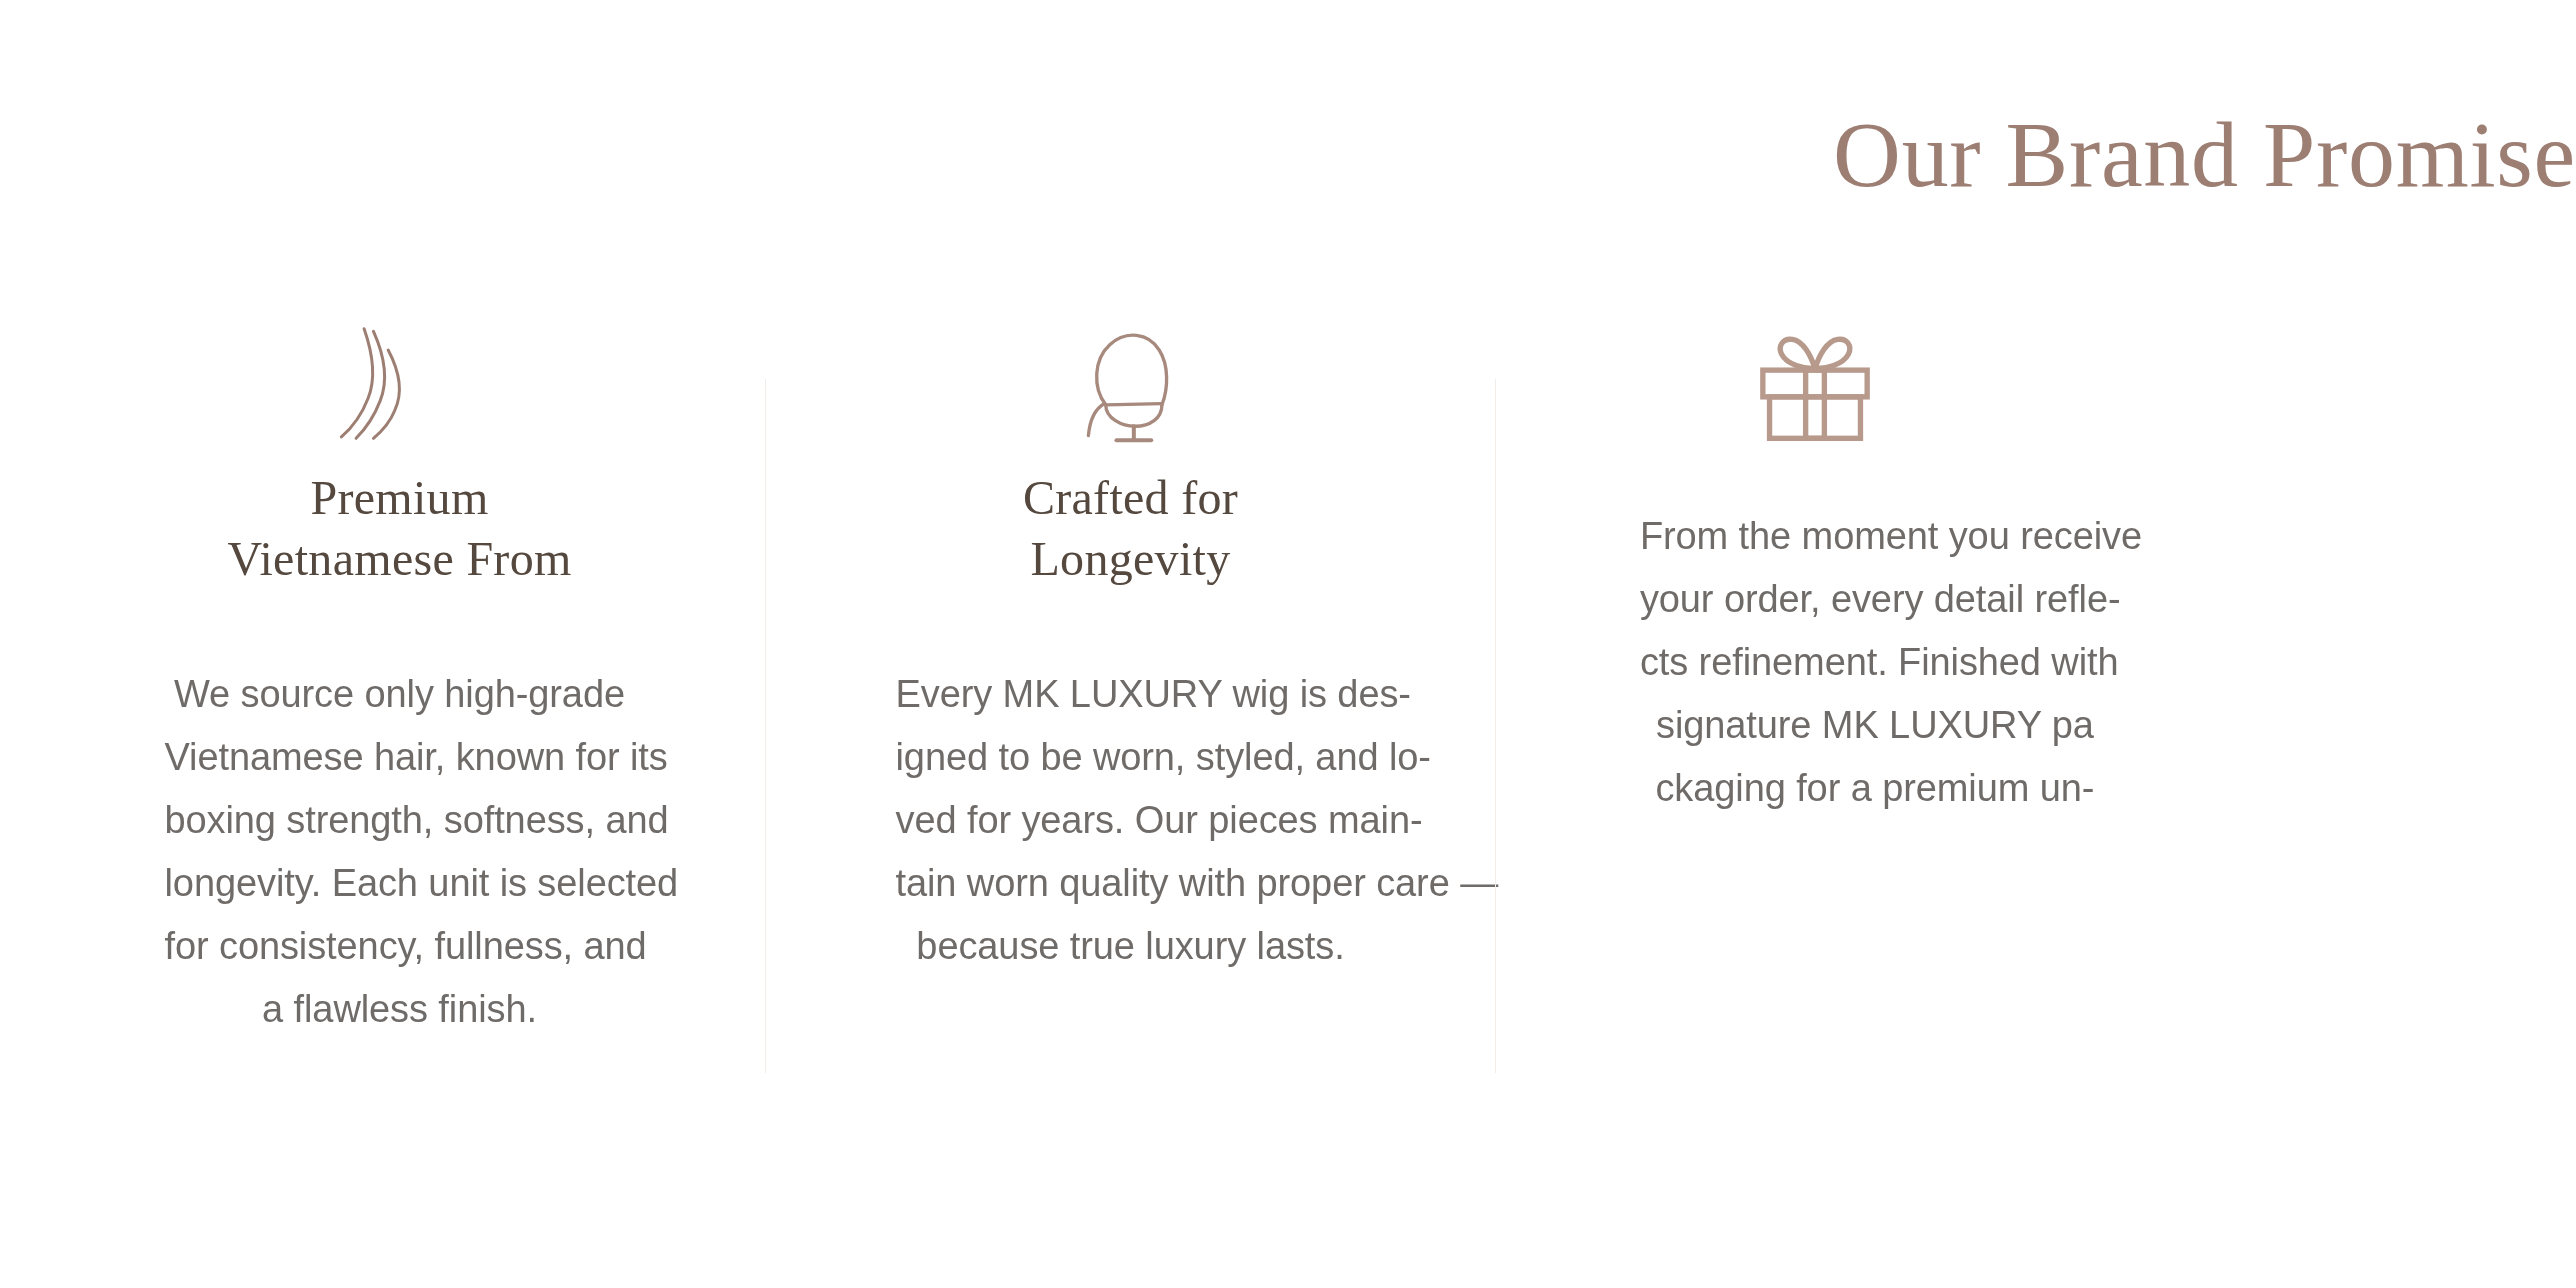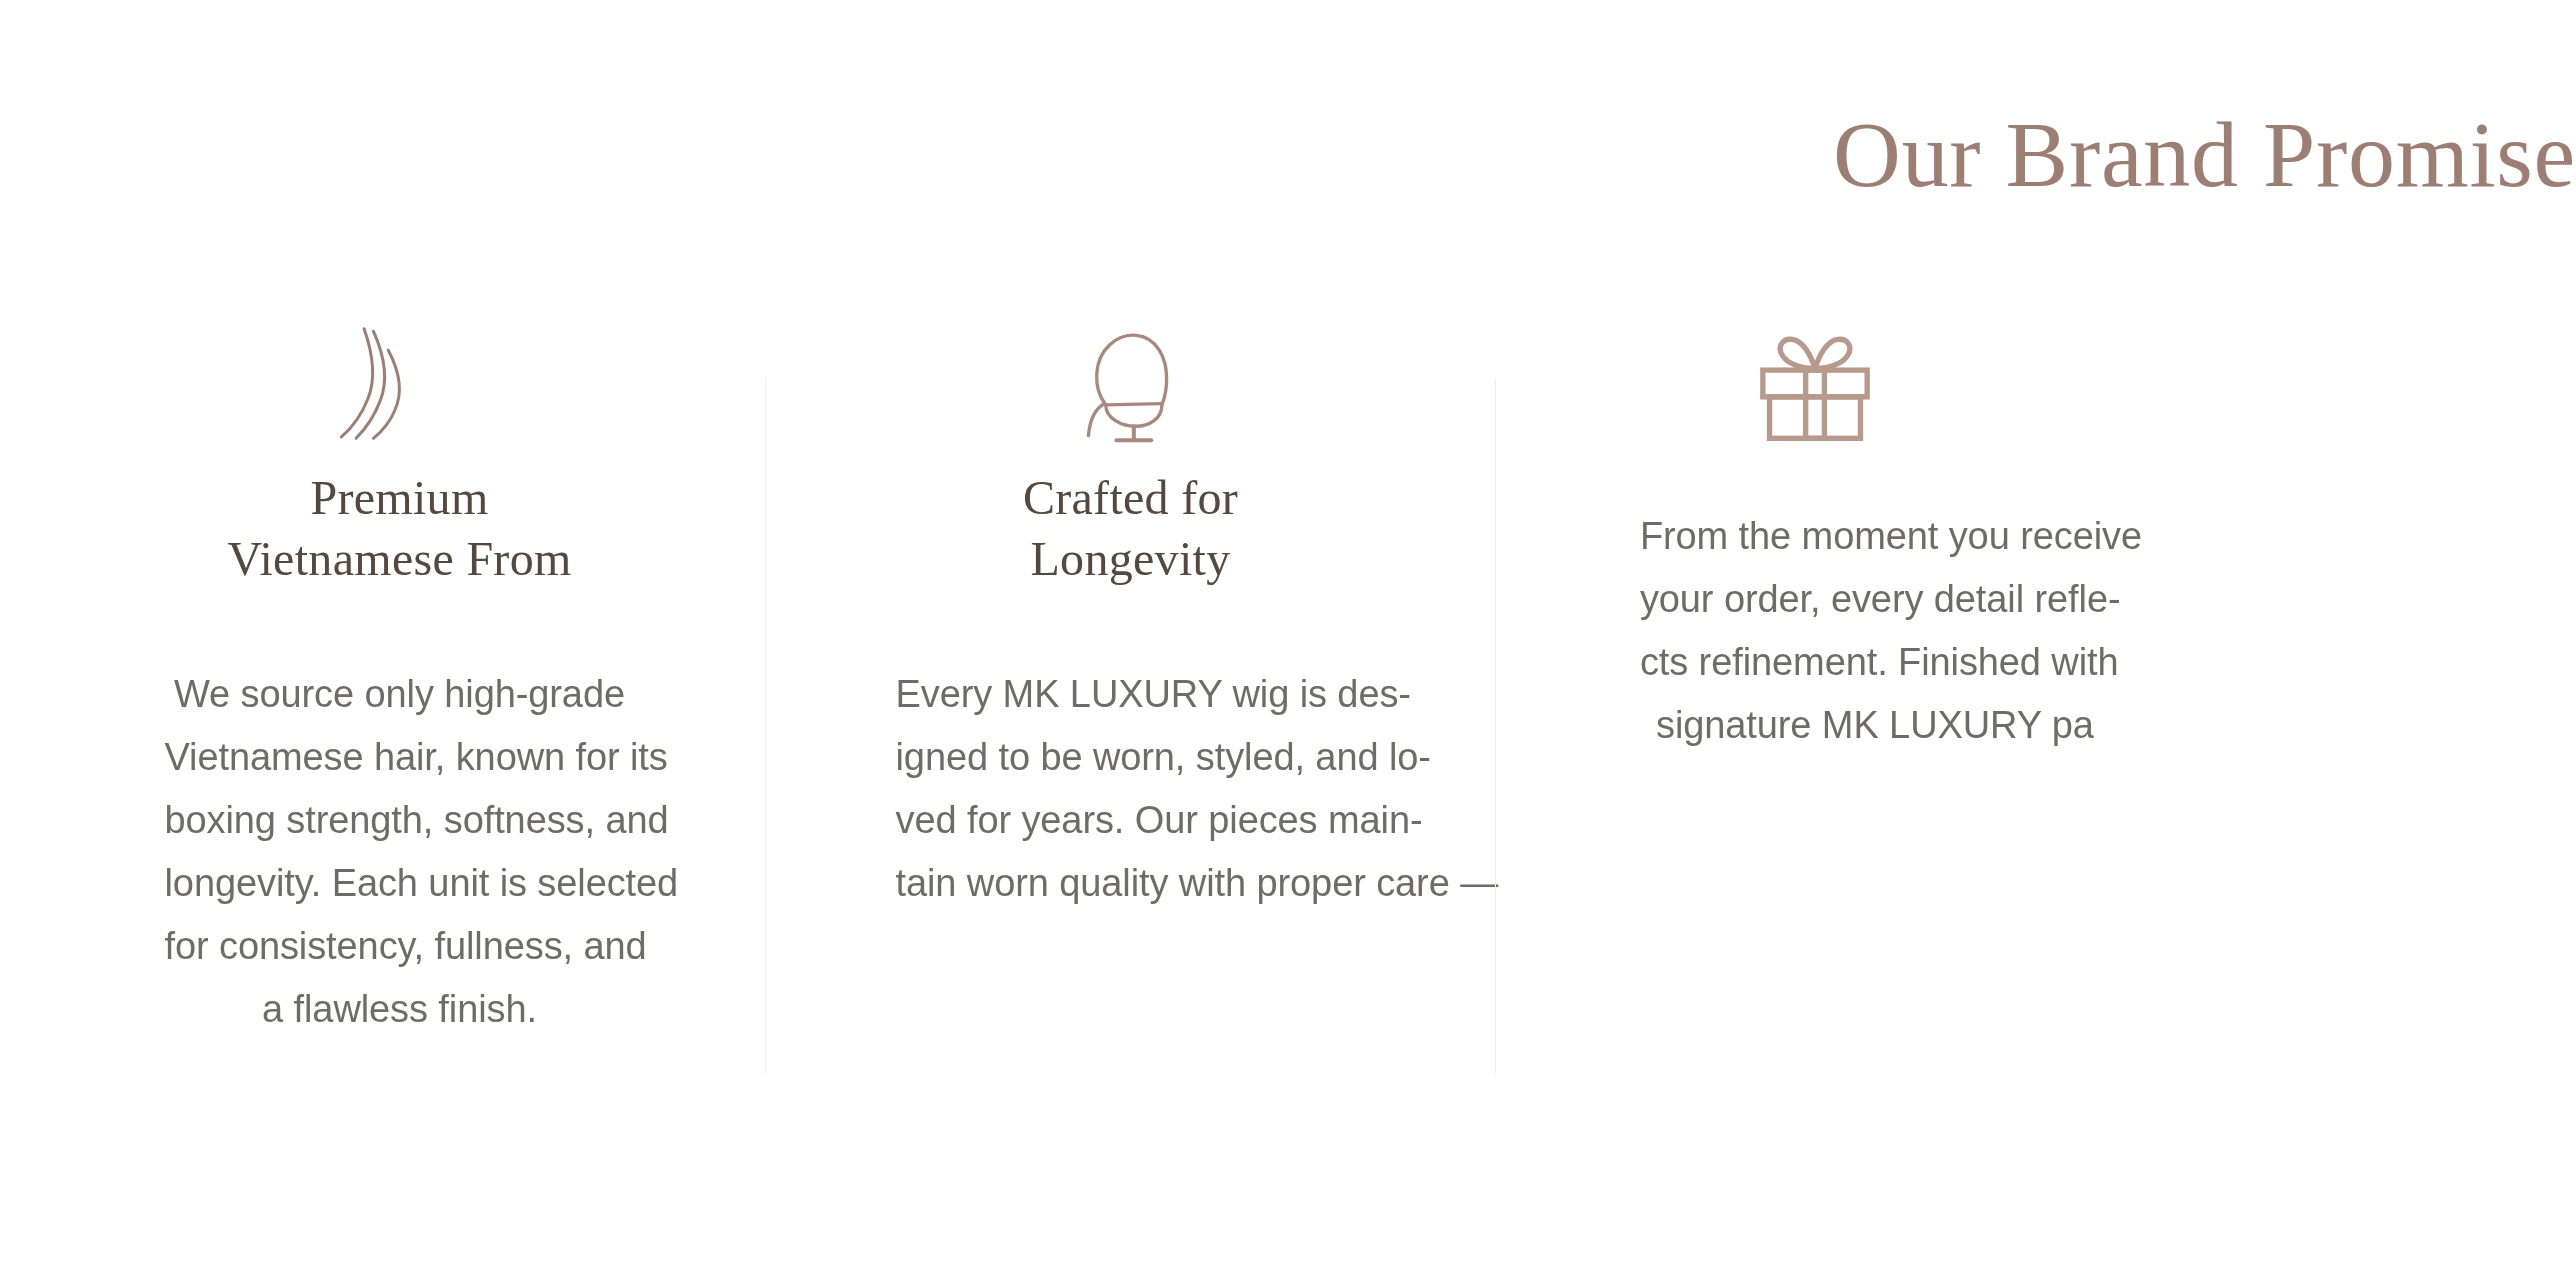--- a/index.html
+++ b/index.html
@@ -145,35 +145,37 @@
         <path d="M100 150 L100 168" stroke="#a78a7d" stroke-width="6" stroke-linecap="round"></path>
         <path d="M74 171 L126 171" stroke="#a78a7d" stroke-width="6" stroke-linecap="round"></path>
       </svg>
     </div>
     <h2 class="promise-title"><span>Crafted for</span><br><span>Longevity</span></h2>
     <p class="promise-body">
       <span class="tline">Every MK LUXURY wig is des-</span>
       <span class="tline">igned to be worn, styled, and lo-</span>
       <span class="tline">ved for years. Our pieces main-</span>
       <span class="tline">tain worn quality with proper care —</span>
+      <span class="tline">because true luxury lasts.</span>
     </p>
   </div>
 
   <div class="promise-col col-3">
     <div class="promise-icon icon-offset-gift">
       <svg width="134" height="117" viewBox="0 0 200 175" fill="none">
         <path d="M100 64 C84 64 58 58 50 42 C44 30 52 18 66 20 C82 22 94 44 100 64 Z" stroke="#b79a8c" stroke-width="8" stroke-linejoin="round"></path>
         <path d="M100 64 C116 64 142 58 150 42 C156 30 148 18 134 20 C118 22 106 44 100 64 Z" stroke="#b79a8c" stroke-width="8" stroke-linejoin="round"></path>
         <rect x="22" y="66" width="156" height="40" stroke="#b79a8c" stroke-width="8"></rect>
         <rect x="32" y="106" width="136" height="62" stroke="#b79a8c" stroke-width="8"></rect>
         <rect x="86" y="66" width="28" height="102" stroke="#b79a8c" stroke-width="8"></rect>
       </svg>
     </div>
     <p class="promise-body">
       <span class="tline">From the moment you receive</span>
       <span class="tline">your order, every detail refle-</span>
       <span class="tline">cts refinement. Finished with</span>
       <span class="tline">signature MK LUXURY pa</span>
+      <span class="tline">ckaging for a premium un-</span>
     </p>
   </div>
 
 </div>
 
 
 </body></html>

